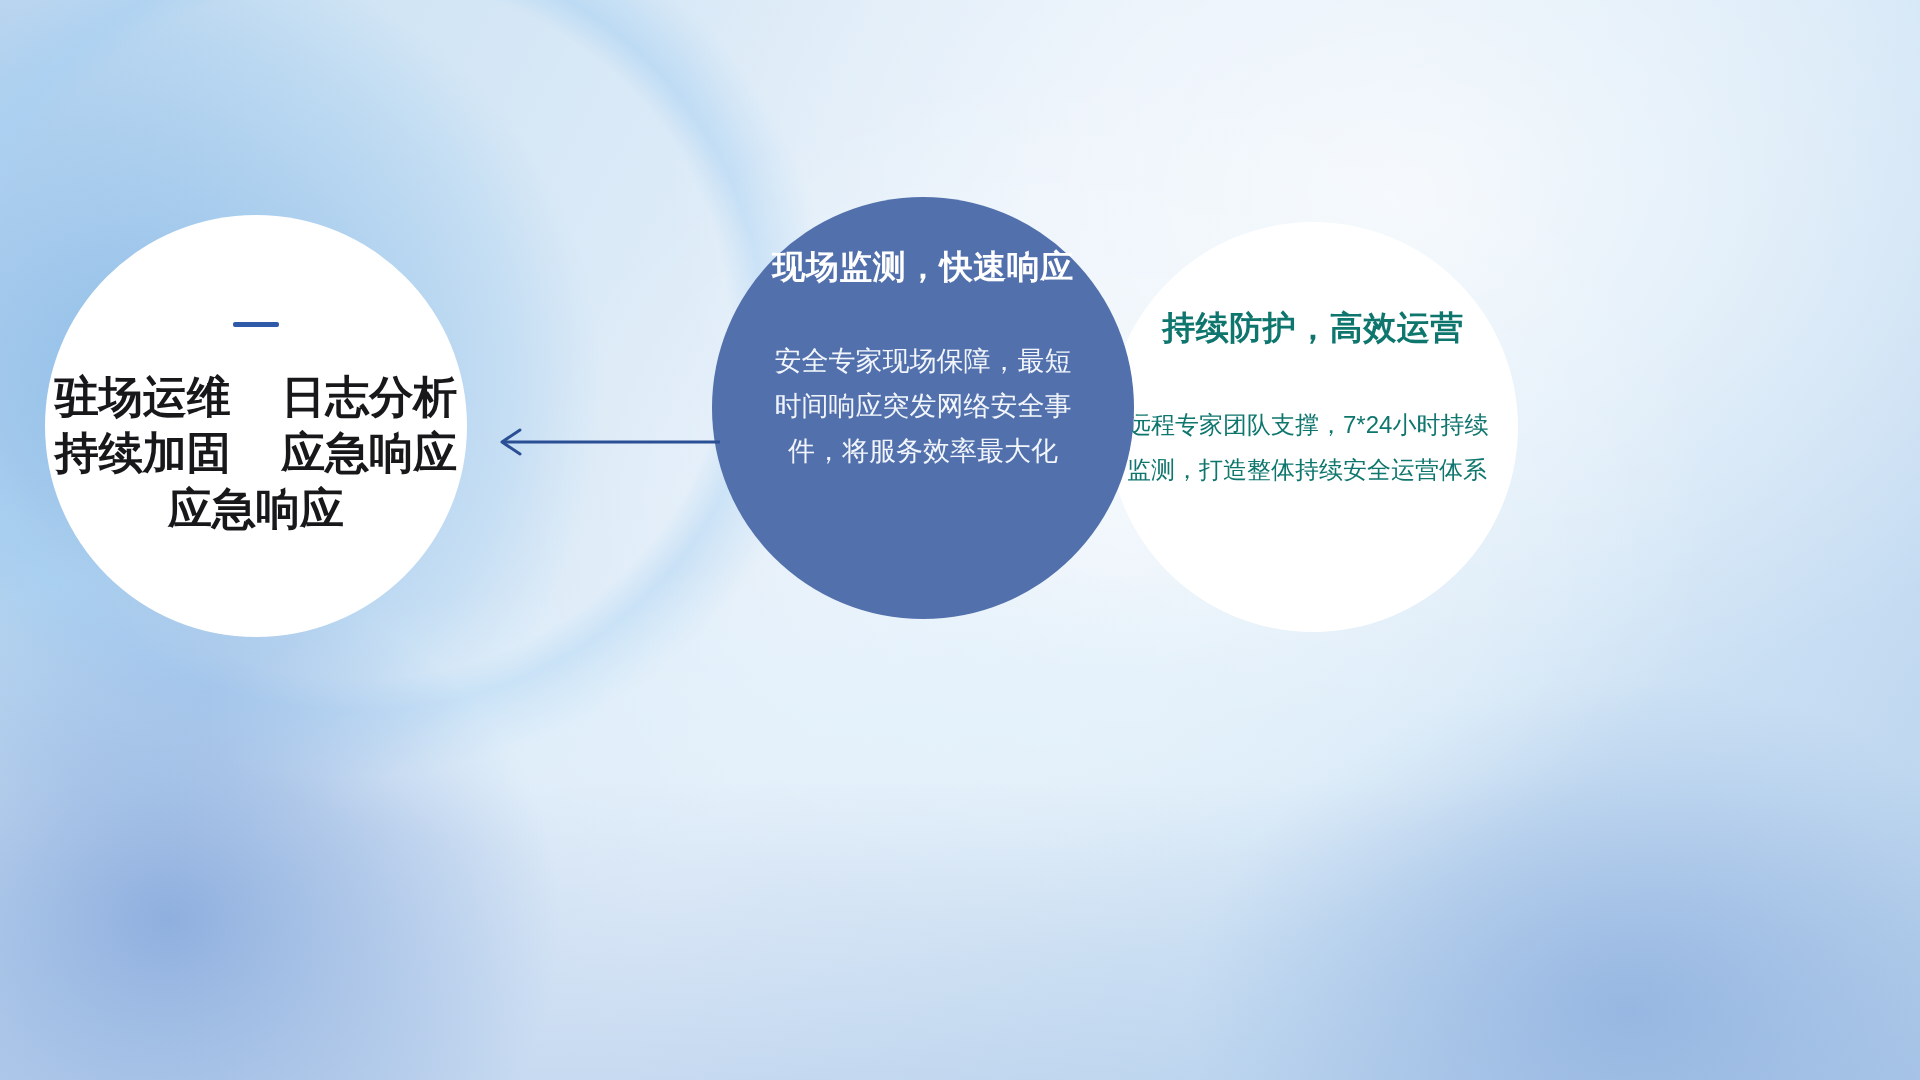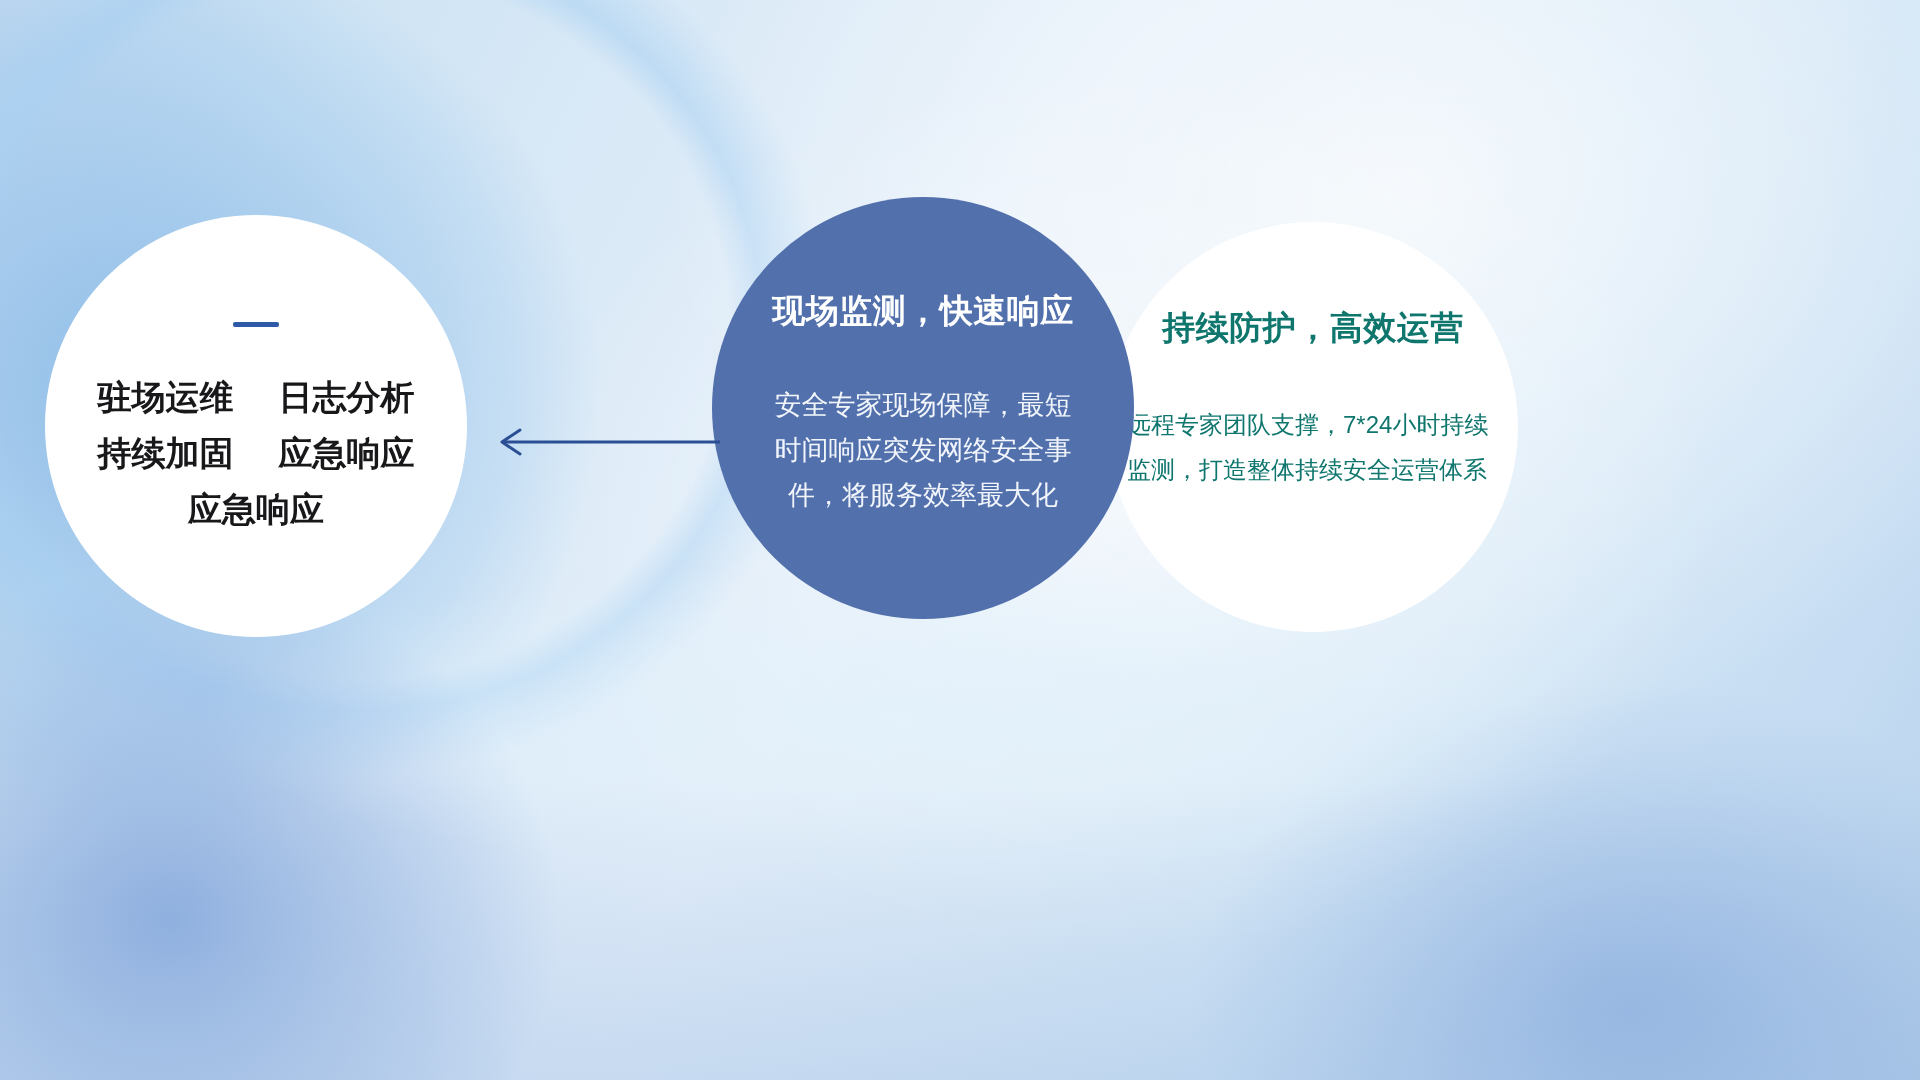--- a/index.html
+++ b/index.html
@@ -129,37 +129,37 @@
     margin-top: 107px;
   }
   #circle-left .rows {
     margin-top: 42px;
     width: 100%;
     text-align: center;
   }
   #circle-left .row {
     color: #18181b;
     font-weight: bold;
-    font-size: 34px;
+    font-size: 44px;
     line-height: 56px;
     white-space: nowrap;
   }
   #circle-left .row .gap { display: inline-block; width: 26px; }
 
   
   #circle-mid {
     left: 712px;
     top: 197px;
     width: 422px;
     height: 422px;
     background: #5270ac;
     z-index: 2;
   }
   #circle-mid .title {
-    margin-top: 92px;
+    margin-top: 48px;
     color: #ffffff;
     font-weight: bold;
     font-size: 33px;
     line-height: 44px;
     white-space: nowrap;
     letter-spacing: 0.5px;
   }
   #circle-mid .body {
     margin-top: 50px;
     width: 300px;

